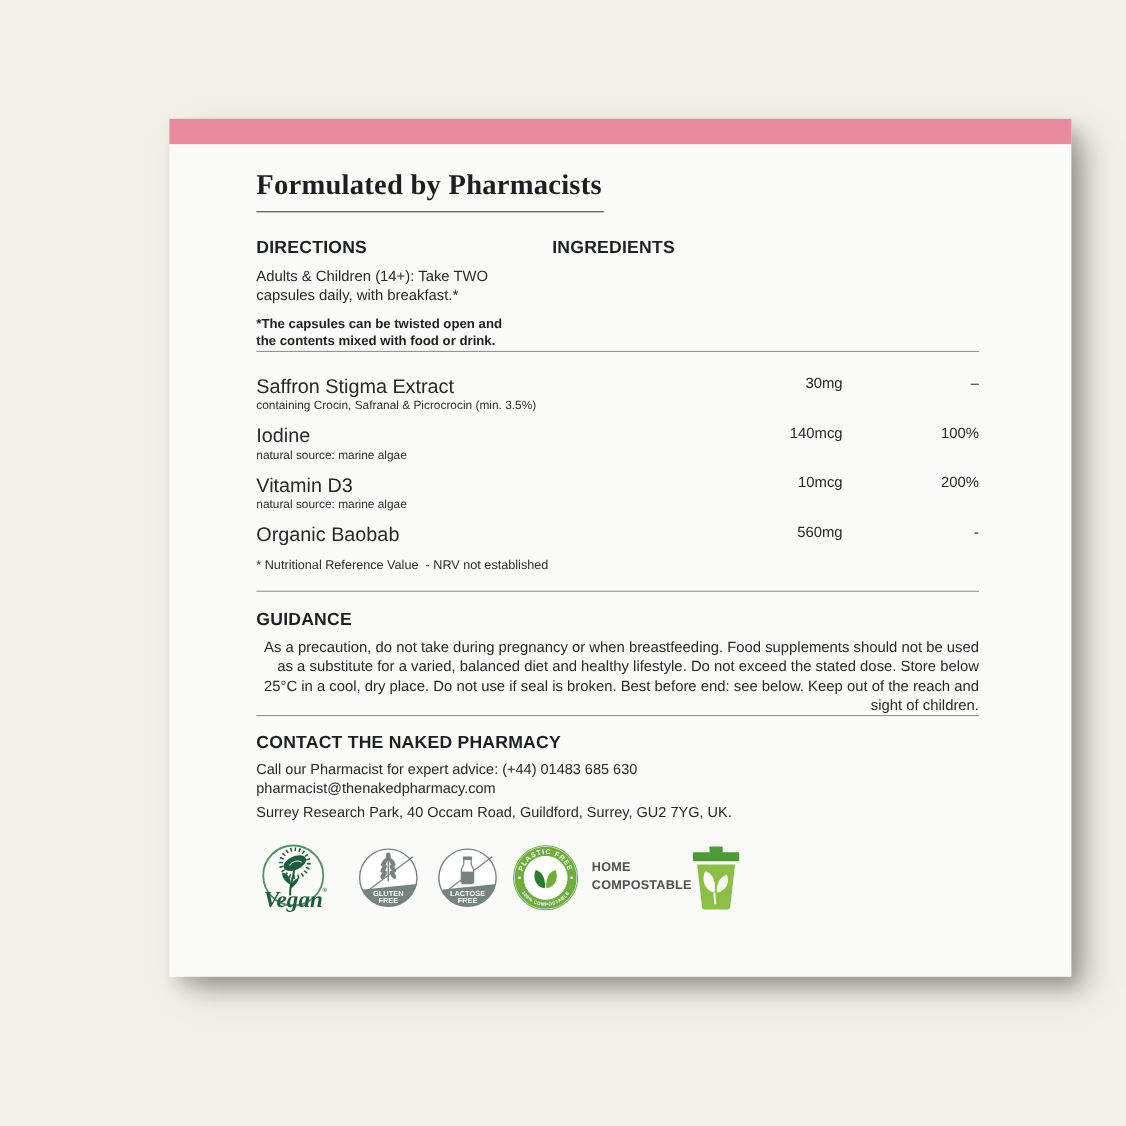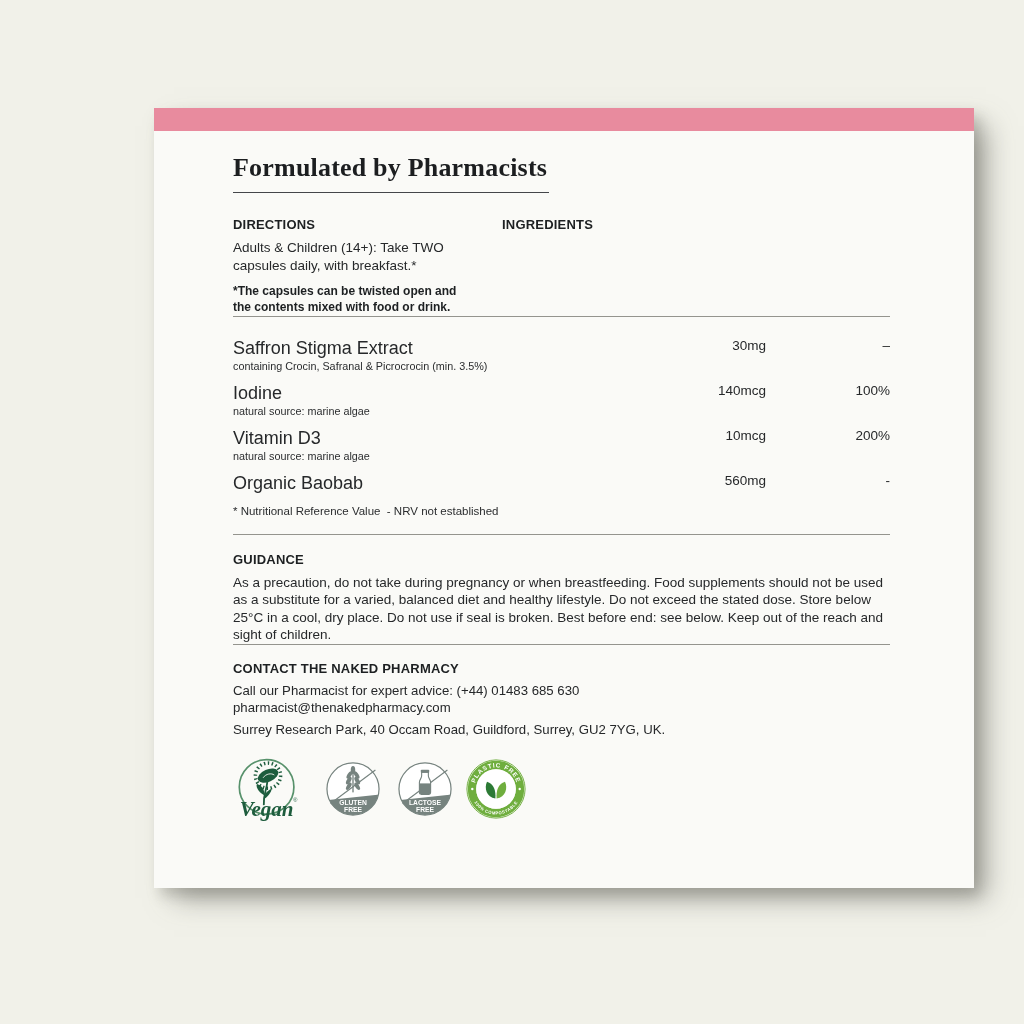--- a/index.html
+++ b/index.html
@@ -34,21 +34,21 @@
     color: #1c1e20;
     display: inline-block;
     border-bottom: 1.5px solid #44464a;
     padding-bottom: 9px;
     padding-right: 2px;
   }
   .two-col { display: flex; }
   .col-left { width: 252px; flex-shrink: 0; }
   .col-right { margin-left: 17px; flex: 1; }
   .sec-heading {
-    font-size: 13px; font-weight: bold;
+    font-size: 16px; font-weight: bold;
     letter-spacing: 0.2px;
     margin-bottom: 7px;
     color: #1d2022;
   }
   .body-text {
     font-size: 13.5px; line-height: 1.3; color: #26282a;
   }
   .note-text {
     font-size: 12px; font-weight: bold; line-height: 1.32;
     margin-top: 10px; color: #1d2022; width: 232px;
@@ -69,21 +69,21 @@
   .nut-name { font-size: 18px; color: #26282a; }
   .nut-sub { font-size: 10.8px; color: #2b2d2f; margin-top: 1px; }
   .nut-val { font-size: 13.5px; color: #26282a; }
   .nut-data { margin-bottom: 11px; }
   .nut-footnote {
     font-size: 11.5px; color: #2b2d2f;
     margin-top: 8px; margin-bottom: 17px;
     white-space: pre-wrap;
   }
   .guidance-sec { margin-top: 17px; }
-  .guidance-sec .body-text { margin-top: 0; }
+  .guidance-sec .body-text { margin-top: 0; text-align: right; }
   .rule-3 { margin-top: 16px; }
   .contact-sec { margin-top: 16px; }
   .contact-line { font-size: 13.2px; line-height: 1.26; color: #26282a; }
   .contact-address { margin-top: 6px; }
   .origin-row {
     margin-top: 14px;
     display: flex; align-items: center;
   }
   .origin-text { font-size: 13.5px; font-weight: bold; color: #1d2022; }
   .flag { margin-left: 10px; width: 26px; height: 15px; display: inline-block; }
@@ -261,17 +261,31 @@
         </text>
         <text font-family="Liberation Sans, sans-serif" font-weight="bold" font-size="7" fill="#ffffff" letter-spacing="0.8">
           <textPath href="#pfBottom" startOffset="50%" text-anchor="middle">100% COMPOSTABLE</textPath>
         </text>
         <circle cx="10.5" cy="50" r="2" fill="#ffffff"></circle>
         <circle cx="89.5" cy="50" r="2" fill="#ffffff"></circle>
         <path d="M49,66 C34,64 30,48 35,38 C46,41 50,52 49,66 Z" fill="#2c7a35"></path>
         <path d="M51,66 C66,64 70,48 65,38 C54,41 50,52 51,66 Z" fill="#6fae3e"></path>
       </svg>
 
+      <div class="home-compostable">
+        <div class="hc-text">
+          <div>HOME</div>
+          <div class="hc-line2">COMPOSTABLE</div>
+        </div>
+        <svg class="hc-bin" viewBox="0 0 70 80">
+          <rect x="27" y="2" width="16" height="8" rx="1" fill="#4f9a38"></rect>
+          <rect x="7" y="9" width="56" height="11" rx="1" fill="#4f9a38"></rect>
+          <path d="M12,24 h46 l-6,52 a3,3 0 0 1 -3,2.5 h-28 a3,3 0 0 1 -3,-2.5 z" fill="#8cbf45"></path>
+          <path d="M33,58 C20,55 17,41 22,32 C32,35 35,46 33,58 Z" fill="#ffffff"></path>
+          <path d="M36,58 C48,56 52,44 48,36 C39,39 35,48 36,58 Z" fill="#ffffff" opacity="0.9"></path>
+          <path d="M33,58 C33,64 34,68 34,72" fill="none" stroke="#ffffff" stroke-width="2.4"></path>
+        </svg>
+      </div>
 
     </div>
 
   </div>
 </div>
 
 </body></html>

